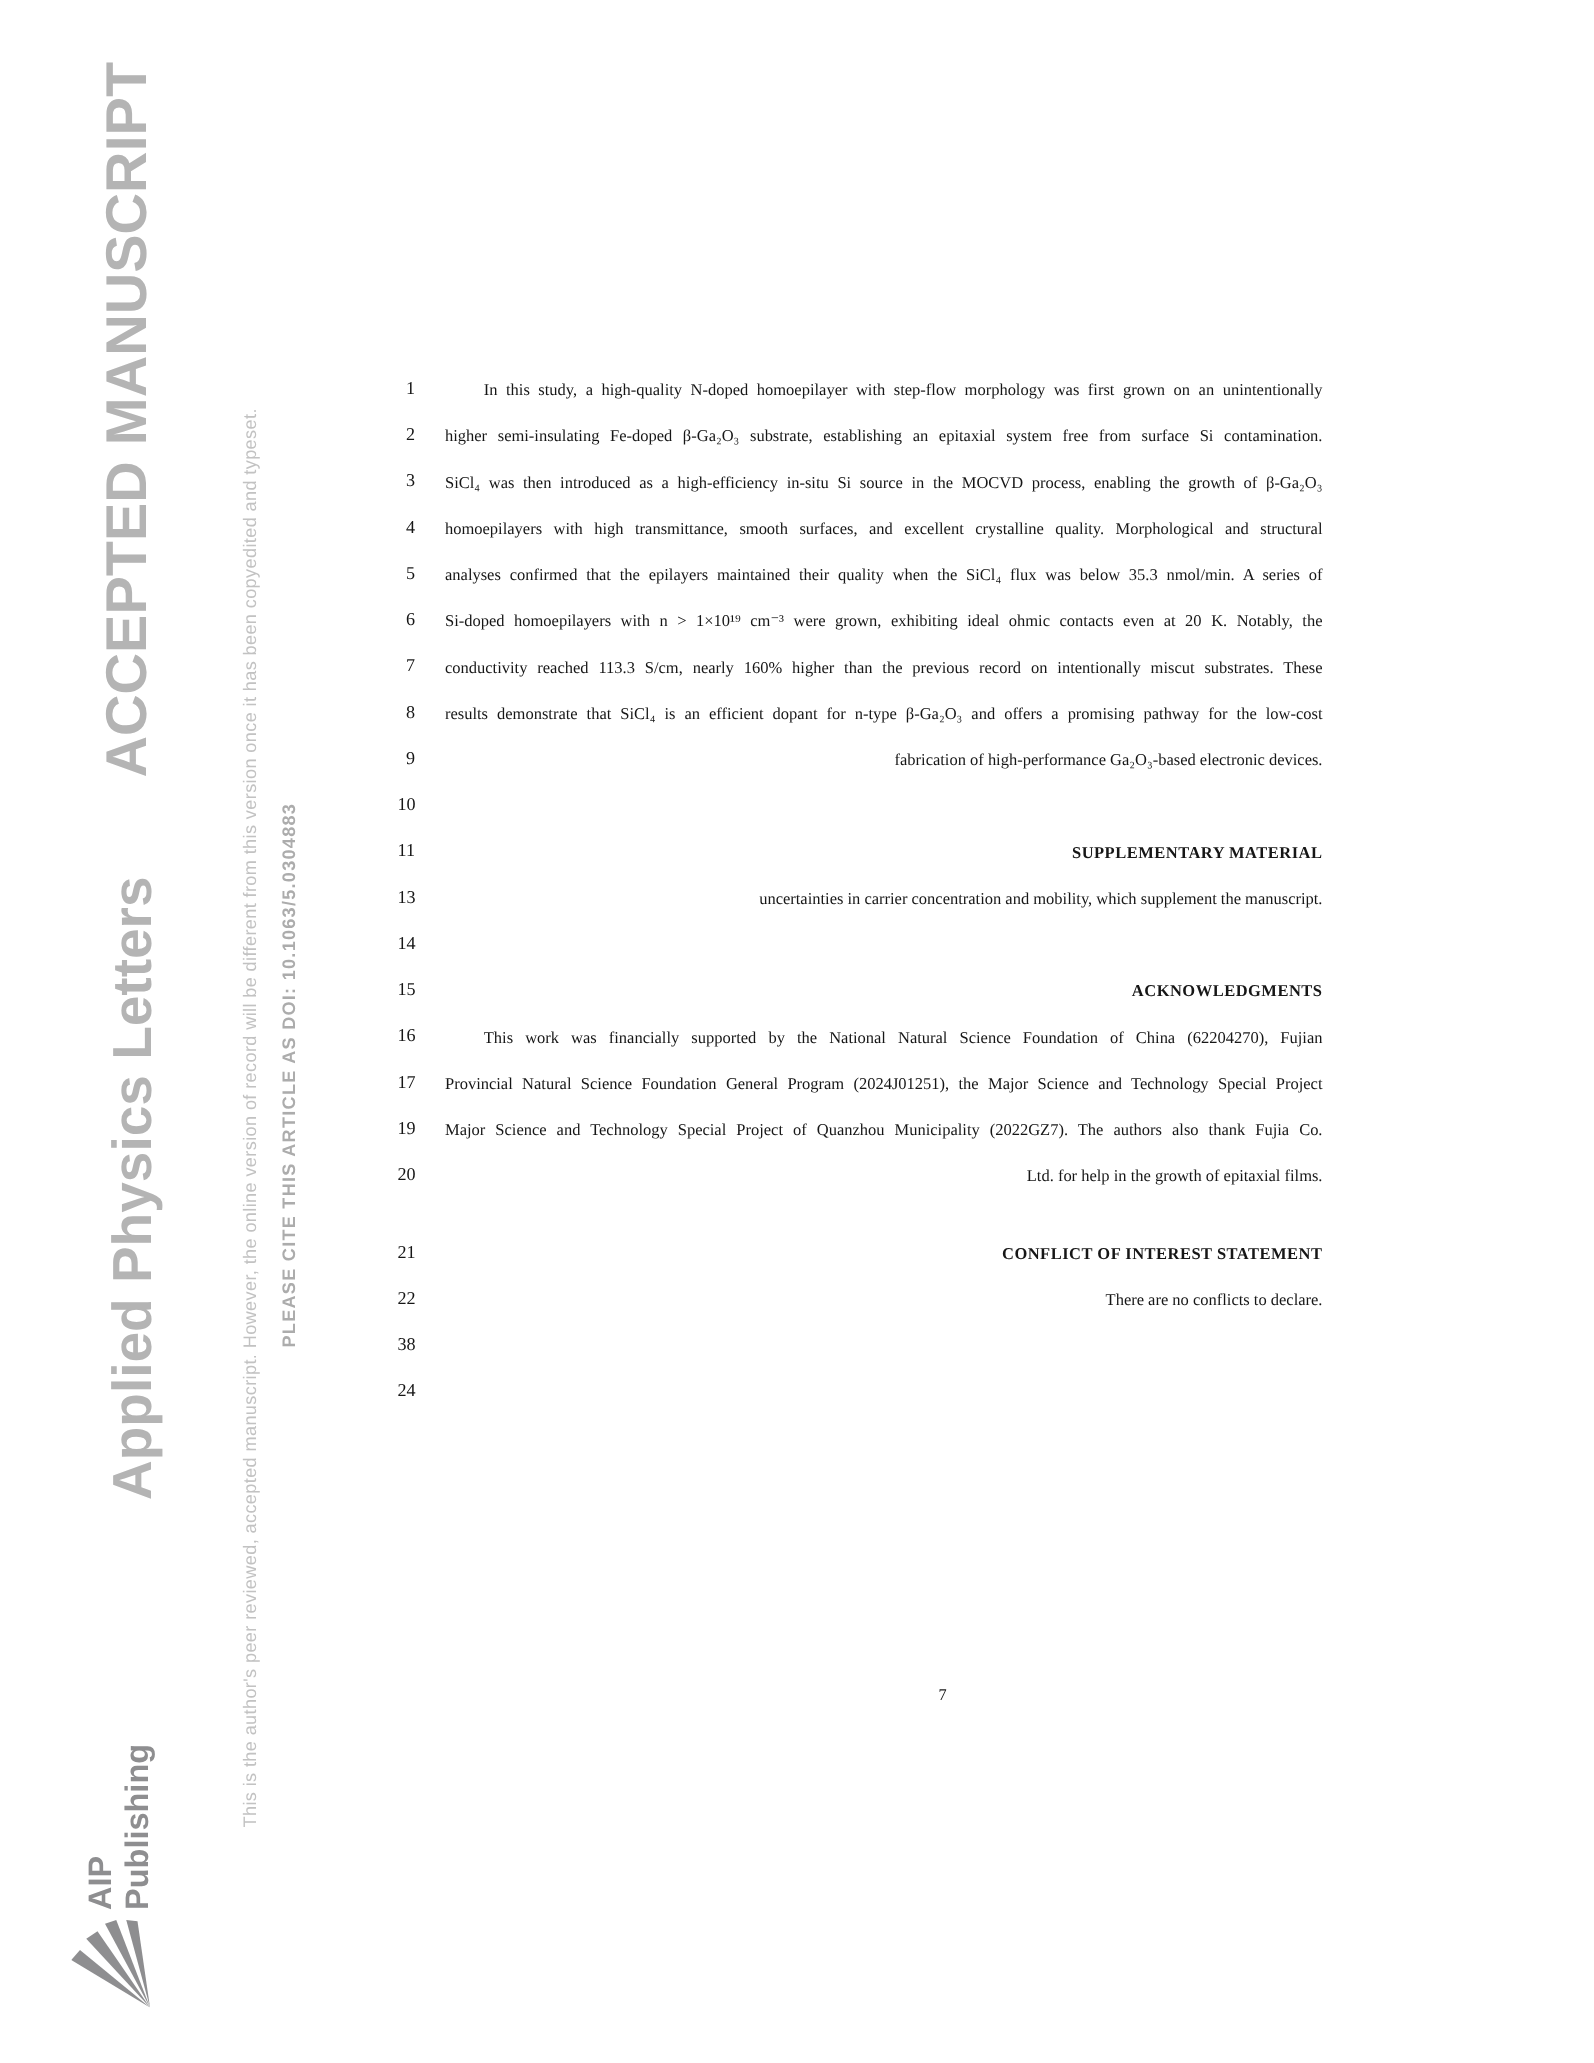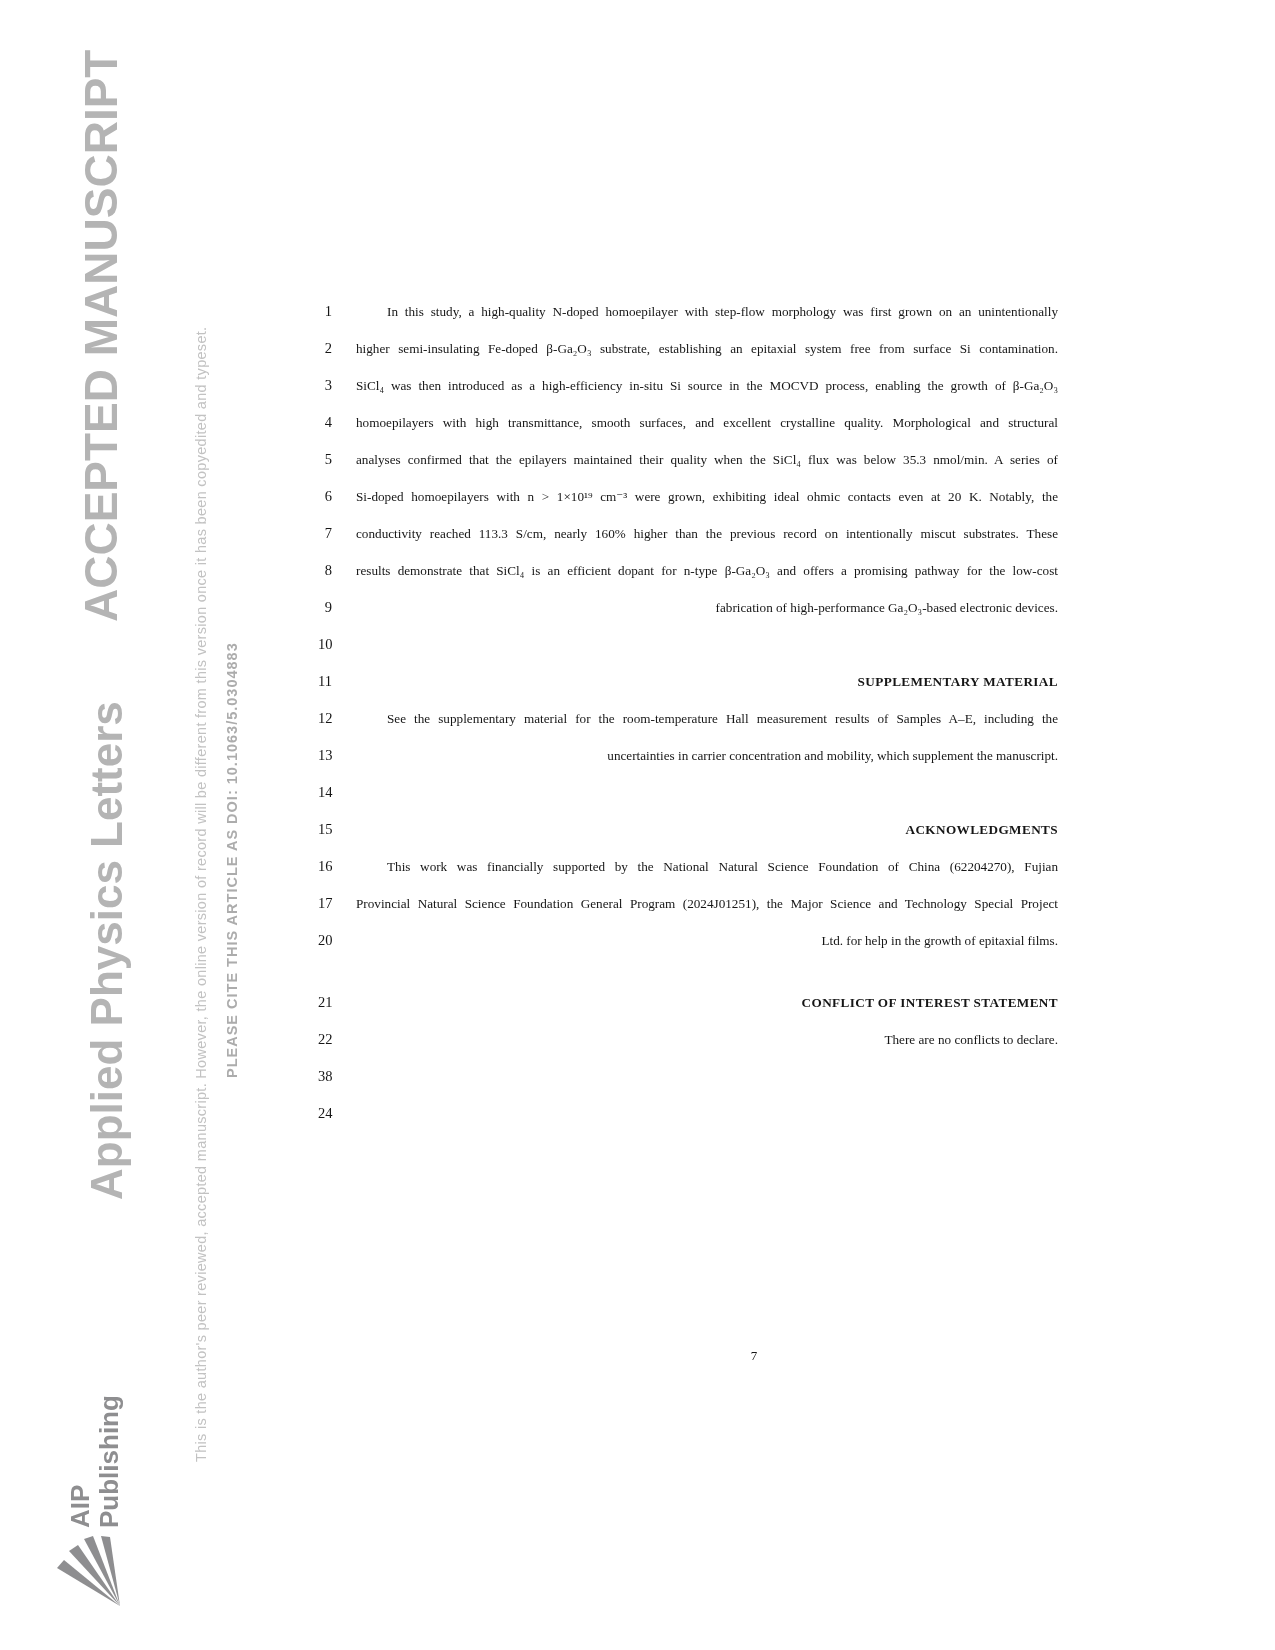--- a/index.html
+++ b/index.html
@@ -173,24 +173,20 @@
     <div class="line-row">
       <span class="line-no">10</span>
       <span class="line-text blank"></span>
     </div>
 
     <div class="line-row">
       <span class="line-no">11</span>
       <span class="line-text heading">SUPPLEMENTARY MATERIAL</span>
     </div>
 
-    <div class="line-row">
-      <span class="line-no">12</span>
-      <span class="line-text justify indent">See the supplementary material for the room-temperature Hall measurement results of Samples A–E, including the</span>
-    </div>
 
     <div class="line-row">
       <span class="line-no">13</span>
       <span class="line-text left">uncertainties in carrier concentration and mobility, which supplement the manuscript.</span>
     </div>
 
     <div class="line-row">
       <span class="line-no">14</span>
       <span class="line-text blank"></span>
     </div>
@@ -204,20 +200,24 @@
       <span class="line-no">16</span>
       <span class="line-text justify indent">This work was financially supported by the National Natural Science Foundation of China (62204270), Fujian</span>
     </div>
 
     <div class="line-row">
       <span class="line-no">17</span>
       <span class="line-text justify">Provincial Natural Science Foundation General Program (2024J01251), the Major Science and Technology Special Project</span>
     </div>
 
 
+    <div class="line-row">
+      <span class="line-no">19</span>
+      <span class="line-text justify">Major Science and Technology Special Project of Quanzhou Municipality (2022GZ7). The authors also thank Fujia Co.</span>
+    </div>
 
     <div class="line-row">
       <span class="line-no">20</span>
       <span class="line-text left">Ltd. for help in the growth of epitaxial films.</span>
     </div>
 
     <div class="line-row gap">
       <span class="line-no">21</span>
       <span class="line-text heading">CONFLICT OF INTEREST STATEMENT</span>
     </div>

